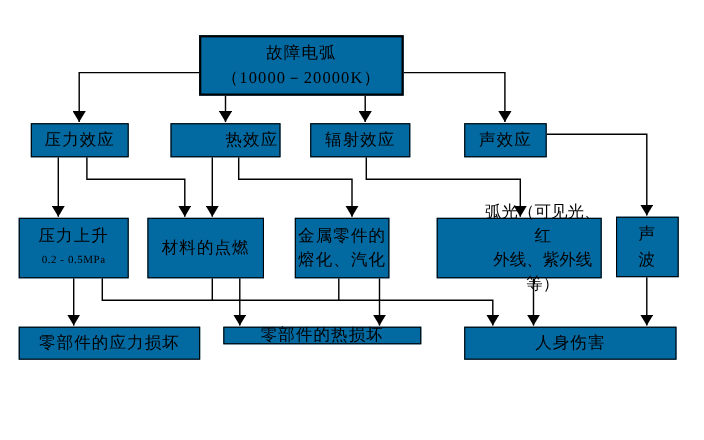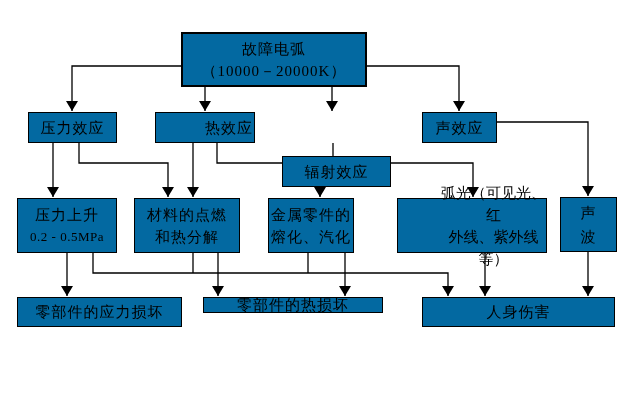--- a/index.html
+++ b/index.html
@@ -31,27 +31,27 @@
     display: flex;
     flex-direction: column;
     align-items: center;
     justify-content: center;
     text-align: center;
     line-height: 22px;
     font-size: 15px;
     letter-spacing: 1px;
   }
   .node .sub {
-    font-size: 13px;
+    font-size: 10px;
     letter-spacing: 0.5px;
   }
   .node-fault-arc      { left:181px; top:32px;  width:186px; height:55px; border-width:2px; }
   .node-pressure-effect{ left:28px;  top:112px; width:89px;  height:31px; }
   .node-thermal-effect { left:155px; top:112px; width:100px; height:31px;padding-left:48px; }
-  .node-radiation-effect{left:282px; top:112px; width:109px; height:31px;margin-top:44px; }
+  .node-radiation-effect{left:282px; top:112px; width:91px; height:31px; }
   .node-sound-effect   { left:422px; top:112px; width:75px;  height:31px; }
   .node-pressure-rise  { left:17px;  top:198px; width:100px; height:55px; }
   .node-material-ignition{left:134px;top:198px; width:106px; height:55px; }
   .node-metal-melting  { left:268px; top:198px; width:86px; height:55px; }
   .node-arc-light      { left:397px; top:198px; width:150px; height:55px; letter-spacing:0;padding-left:43px; }
   .node-sound-wave     { left:560px; top:197px; width:57px;  height:55px; line-height:24px; }
   .node-stress-damage  { left:17px;  top:297px; width:165px; height:30px; }
   .node-thermal-damage { left:203px; top:297px; width:180px; height:16px; }
   .node-personal-injury{ left:422px; top:297px; width:193px; height:30px; }
   polyline {
@@ -115,21 +115,20 @@
     <span>声效应</span>
   </div>
 
   <div class="node node-pressure-rise">
     <span>压力上升</span>
     <span class="sub">0.2 - 0.5MPa</span>
   </div>
 
   <div class="node node-material-ignition">
     <span>材料的点燃</span>
-    <span>和热分解</span>
   </div>
 
   <div class="node node-metal-melting">
     <span>金属零件的</span>
     <span>熔化、汽化</span>
   </div>
 
   <div class="node node-arc-light">
     <span>弧光（可见光、红</span>
     <span>外线、紫外线等）</span>

